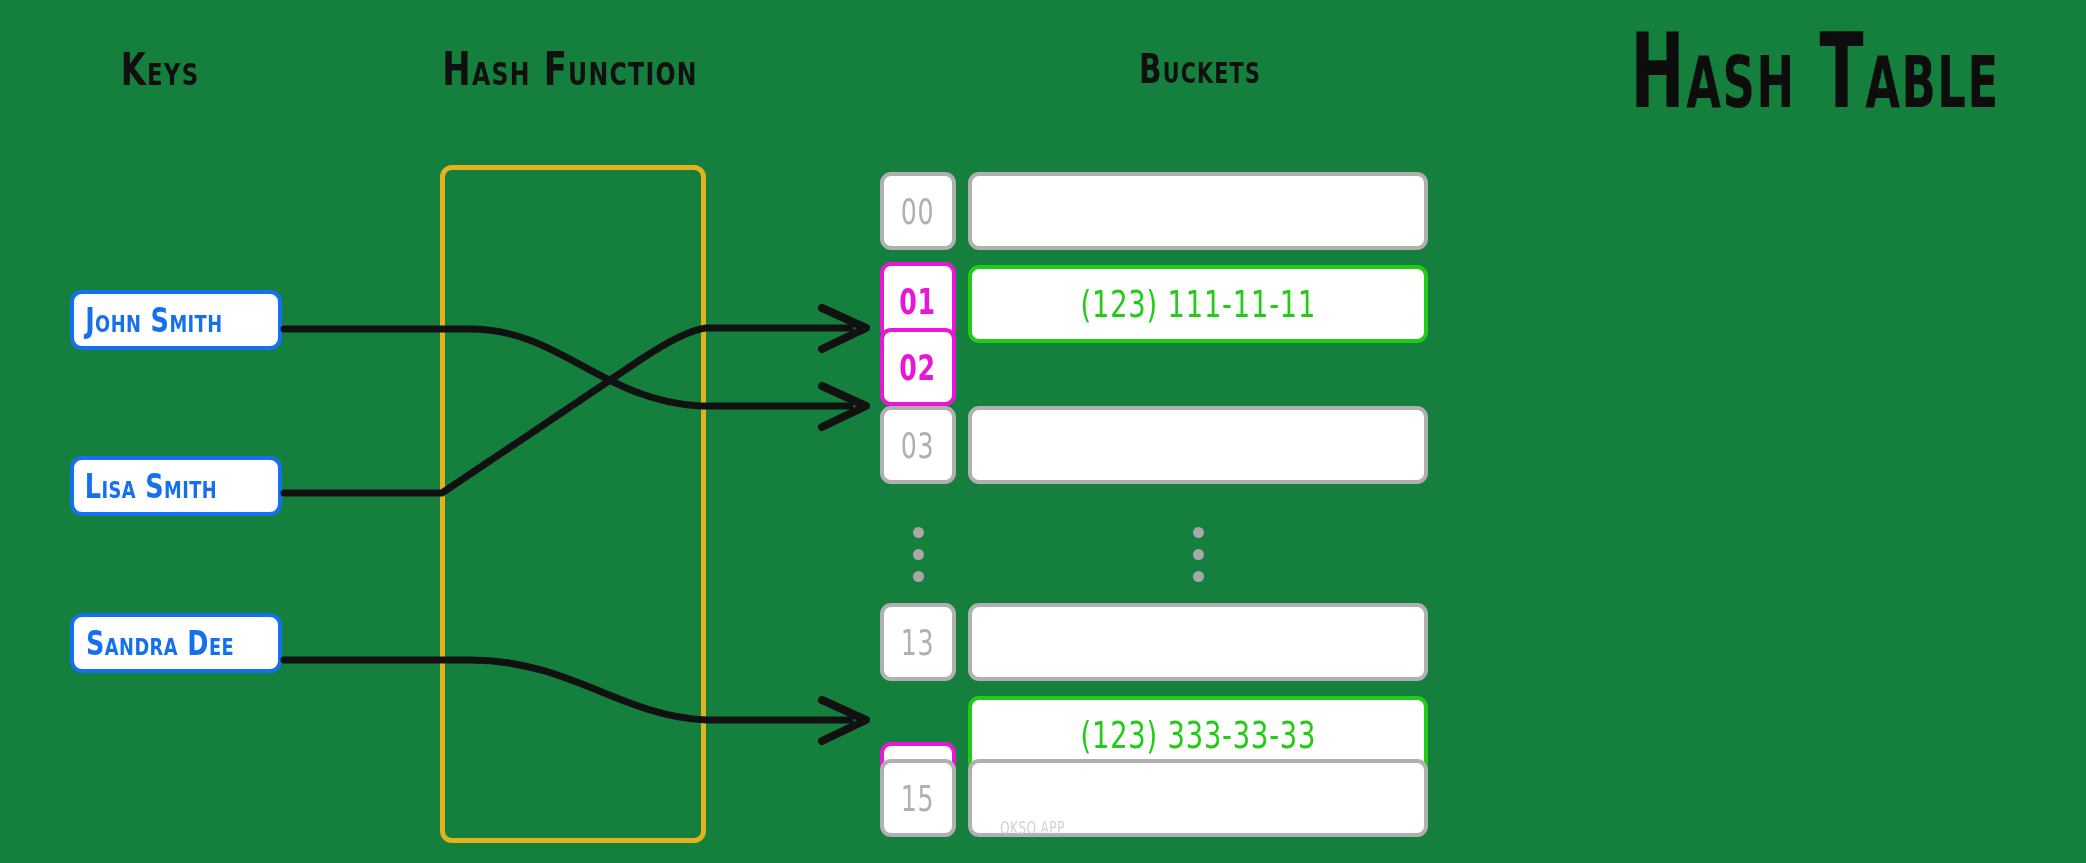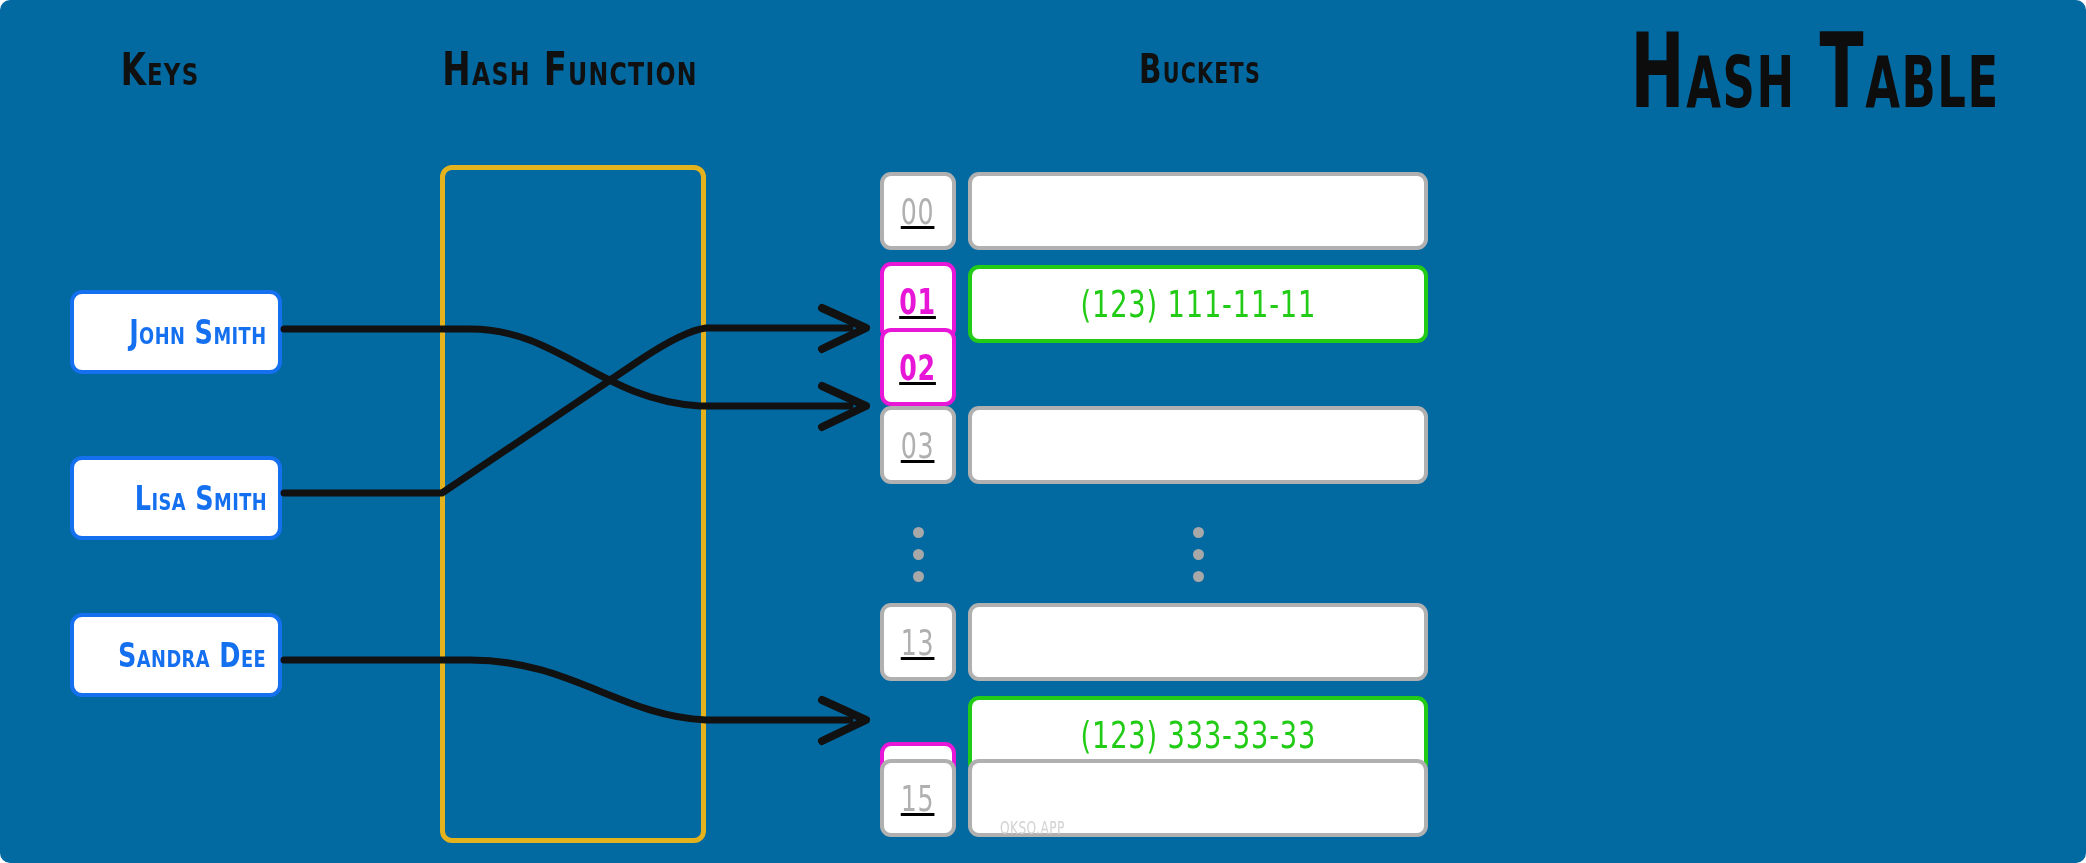--- a/index.html
+++ b/index.html
@@ -8,23 +8,22 @@
     padding: 0;
     background: #ffffff;
   }
   body {
     font-family: "DejaVu Sans", sans-serif;
   }
   #canvas {
     position: relative;
     width: 2086px;
     height: 863px;
-    background: #0369a1;
+    background: #15803d;
     overflow: hidden;
-    border-radius: 10px;
   }
 
   
   .col-heading {
     position: absolute;
     font-family: "DejaVu Sans Condensed", "Liberation Sans Narrow", "Liberation Sans", sans-serif;
     font-weight: 700;
     font-variant: small-caps;
     color: #101010;
     letter-spacing: 1.5px;
@@ -62,28 +61,28 @@
     text-align: center;
     transform: scaleX(0.78) scaleY(1.12);
     transform-origin: center center;
   }
 
   
   .key-box {
     position: absolute;
     left: 70px;
     width: 212px;
-    height: 84px;
+    height: 60px;
     box-sizing: border-box;
     border: 4px solid #1570ef;
     border-radius: 12px;
     background: #ffffff;
     display: flex;
     align-items: center;
-    justify-content: flex-end;
+    justify-content: flex-start;
   }
   .key-label {
     font-family: "DejaVu Sans Condensed", "Liberation Sans Narrow", "Liberation Sans", sans-serif;
     font-weight: 700;
     font-variant: small-caps;
     font-size: 33px;
     letter-spacing: 0.5px;
     color: #1570ef;
     white-space: nowrap;
     transform: scaleX(0.86);
@@ -121,21 +120,20 @@
     left: 880px;
     width: 76px;
     height: 78px;
     box-sizing: border-box;
     border: 4px solid #b0b0b0;
     border-radius: 11px;
     background: #ffffff;
     display: flex;
     align-items: center;
     justify-content: center;
-    text-decoration: underline;
   }
   .bucket-index.highlight { border-color: #e816d6; }
   .bucket-index-label {
     font-family: "DejaVu Sans Condensed", "Liberation Sans Narrow", "Liberation Sans", sans-serif;
     font-weight: 400;
     font-size: 36px;
     color: #b0b0b0;
     transform: scaleX(0.78);
     letter-spacing: 1px;
   }

